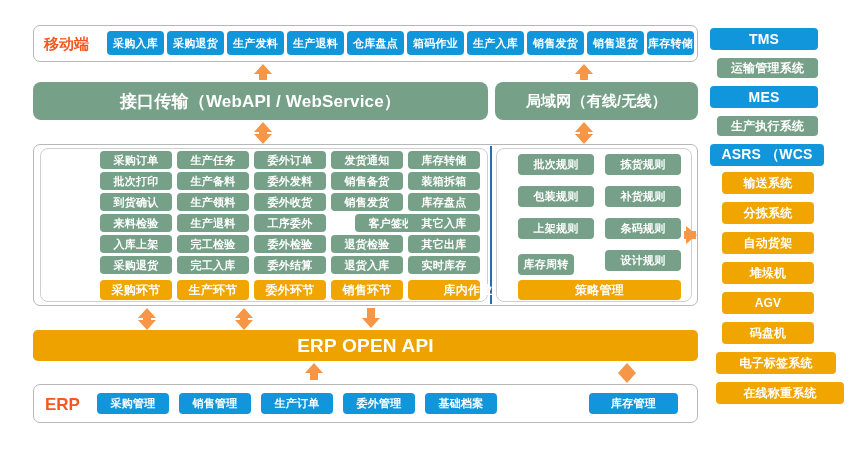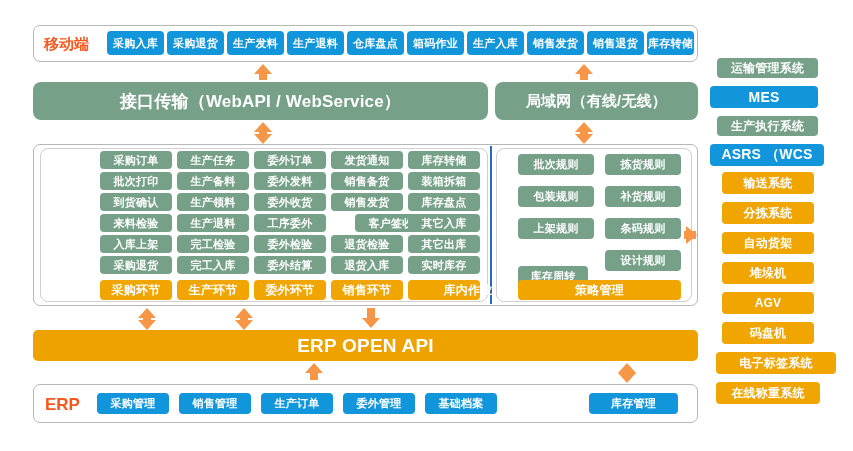--- a/index.html
+++ b/index.html
@@ -179,21 +179,21 @@
   <div class="pill green txt-11" style="left:408px; top:235px; width:72px; height:18px;">其它出库</div>
   <div class="pill green txt-11" style="left:408px; top:256px; width:72px; height:18px;">实时库存</div>
   <div class="pill orange txt-12" style="left:408px; top:280px; width:72px; height:20px;padding-left:48px;">库内作业</div>
 
   <div class="pill green txt-11" style="left:518px; top:154px; width:76px; height:21px;">批次规则</div>
   <div class="pill green txt-11" style="left:605px; top:154px; width:76px; height:21px;">拣货规则</div>
   <div class="pill green txt-11" style="left:518px; top:186px; width:76px; height:21px;">包装规则</div>
   <div class="pill green txt-11" style="left:605px; top:186px; width:76px; height:21px;">补货规则</div>
   <div class="pill green txt-11" style="left:518px; top:218px; width:76px; height:21px;">上架规则</div>
   <div class="pill green txt-11" style="left:605px; top:218px; width:76px; height:21px;">条码规则</div>
-  <div class="pill green txt-11" style="left:518px; top:266px; width:70px; height:21px;">库存周转</div>
+  <div class="pill green txt-11" style="left:518px; top:254px; width:56px; height:21px;">库存周转</div>
   <div class="pill green txt-11" style="left:605px; top:250px; width:76px; height:21px;">设计规则</div>
   <div class="pill orange txt-12" style="left:518px; top:280px; width:163px; height:20px;">策略管理</div>
 
   <div class="arrow" style="left:684px; top:226px; width:22px; height:18px;">
     <div class="shaft" style="left:0; top:5px; width:12px; height:8px; transform:none;"></div>
     <div class="head right"></div>
   </div>
 
   <div class="arrow" style="left:138px; top:308px; width:18px; height:22px;">
     <div class="head up"></div>
@@ -225,29 +225,30 @@
   <div class="panel" style="left:33px; top:384px; width:665px; height:39px;"></div>
   <div class="side-label" style="left:45px; top:395px; font-size:17px;">ERP</div>
 
   <div class="pill blue txt-11" style="left:97px; top:393px; width:72px; height:21px;">采购管理</div>
   <div class="pill blue txt-11" style="left:179px; top:393px; width:72px; height:21px;">销售管理</div>
   <div class="pill blue txt-11" style="left:261px; top:393px; width:72px; height:21px;">生产订单</div>
   <div class="pill blue txt-11" style="left:343px; top:393px; width:72px; height:21px;">委外管理</div>
   <div class="pill blue txt-11" style="left:425px; top:393px; width:72px; height:21px;">基础档案</div>
   <div class="pill blue txt-11" style="left:589px; top:393px; width:89px; height:21px;">库存管理</div>
 
+  <div class="pill blue" style="left:710px; top:28px; width:108px; height:22px; font-size:14px;">TMS</div>
   <div class="pill green txt-12" style="left:717px; top:58px; width:101px; height:20px;">运输管理系统</div>
 
   <div class="pill blue" style="left:710px; top:86px; width:108px; height:22px; font-size:14px;">MES</div>
   <div class="pill green txt-12" style="left:717px; top:116px; width:101px; height:20px;">生产执行系统</div>
 
   <div class="pill blue" style="left:710px; top:144px; width:114px; height:22px; font-size:14px;">ASRS （WCS</div>
 
   <div class="pill orange txt-12" style="left:722px; top:172px; width:92px; height:22px;">输送系统</div>
   <div class="pill orange txt-12" style="left:722px; top:232px; width:92px; height:22px;">自动货架</div>
   <div class="pill orange txt-12" style="left:722px; top:202px; width:92px; height:22px;">分拣系统</div>
   <div class="pill orange txt-12" style="left:722px; top:262px; width:92px; height:22px;">堆垛机</div>
   <div class="pill orange txt-12" style="left:722px; top:292px; width:92px; height:22px;">AGV</div>
   <div class="pill orange txt-12" style="left:722px; top:322px; width:92px; height:22px;">码盘机</div>
   <div class="pill orange txt-12" style="left:716px; top:352px; width:120px; height:22px;">电子标签系统</div>
-  <div class="pill orange txt-12" style="left:716px; top:382px; width:104px; height:22px;">在线称重系统</div>
+  <div class="pill orange txt-12" style="left:716px; top:382px; width:128px; height:22px;">在线称重系统</div>
 
 </div>
 
 </body></html>

